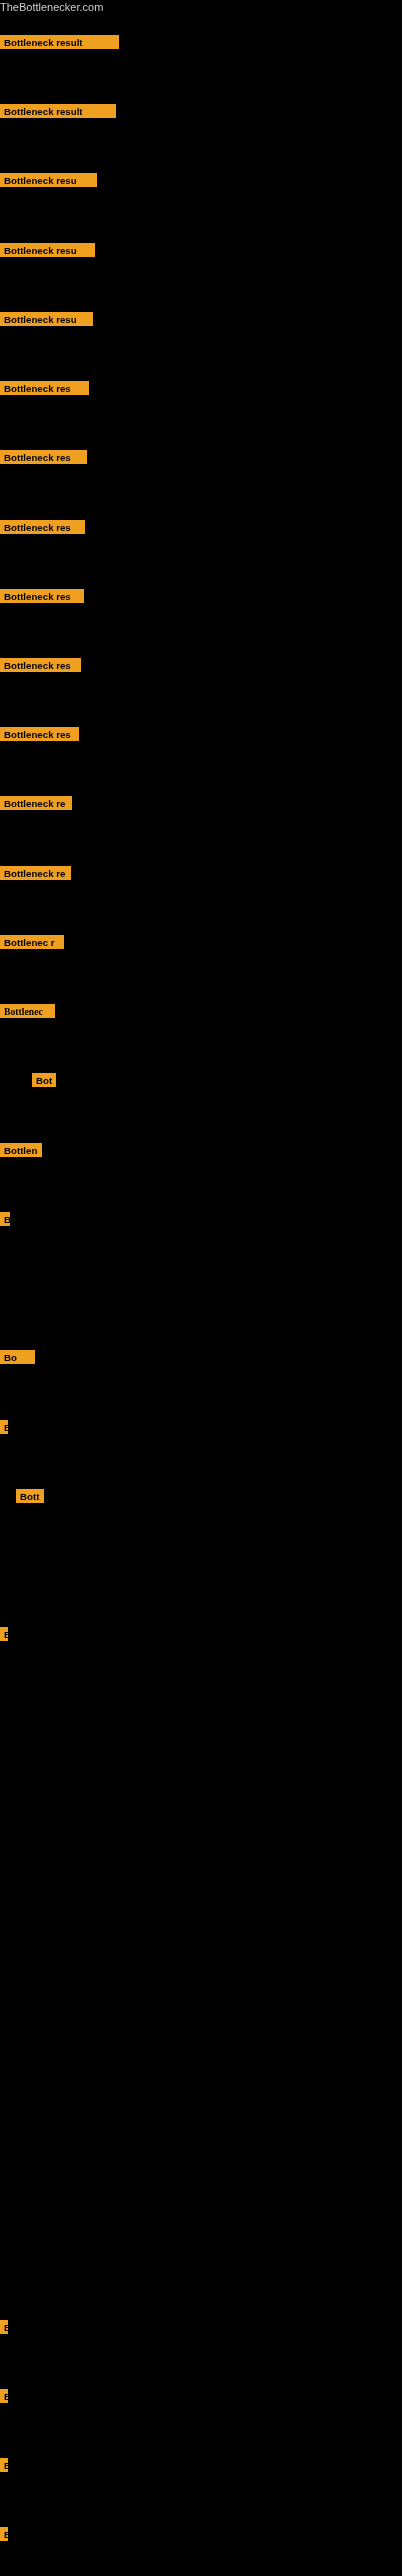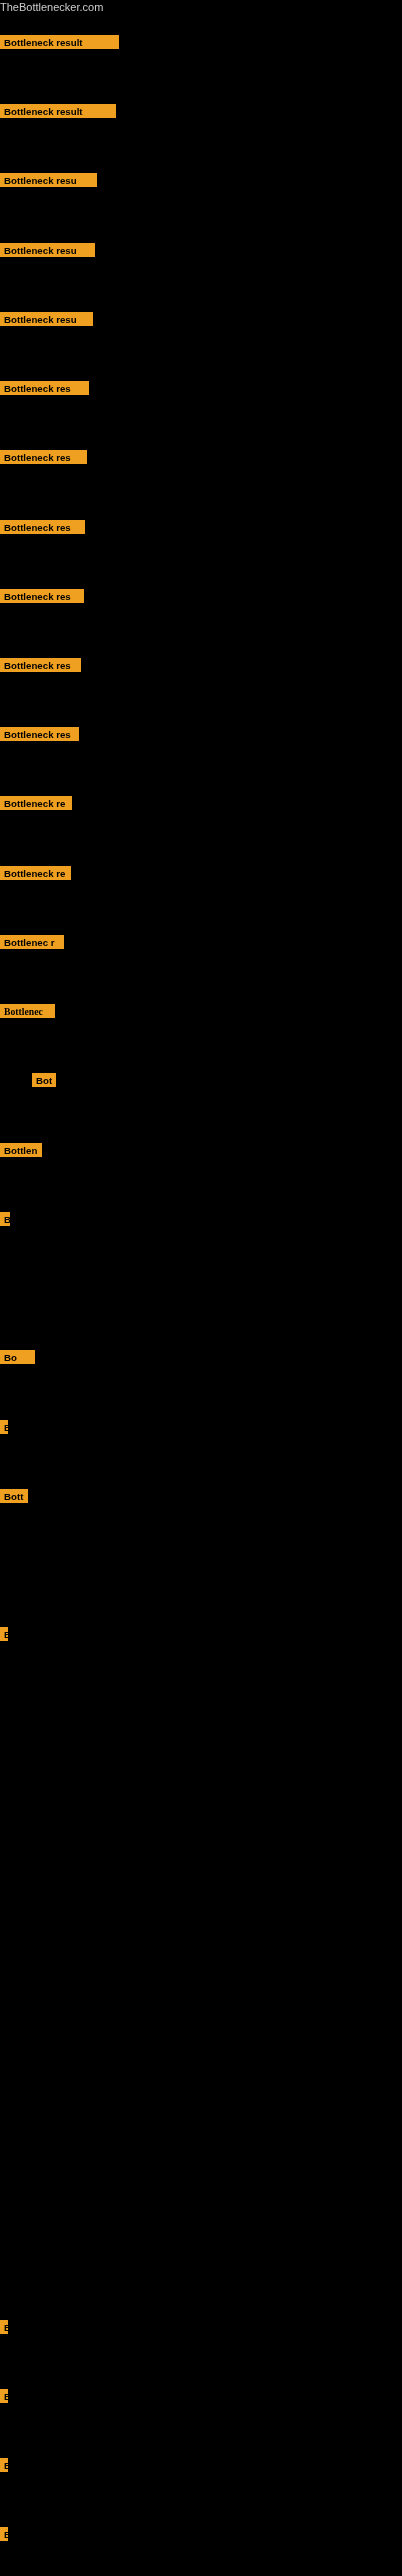--- a/index.html
+++ b/index.html
@@ -59,20 +59,20 @@
     <div class="result-item" style="top: 713px; left: 0px;"><span class="bottleneck-label" style="width: 79px;">Bottleneck res</span></div>
     <div class="result-item" style="top: 782px; left: 0px;"><span class="bottleneck-label" style="width: 72px;">Bottleneck re</span></div>
     <div class="result-item" style="top: 852px; left: 0px;"><span class="bottleneck-label" style="width: 71px;">Bottleneck re</span></div>
     <div class="result-item" style="top: 921px; left: 0px;"><span class="bottleneck-label" style="width: 64px;">Bottlenec r</span></div>
     <div class="result-item" style="top: 990px; left: 0px; font-family: Liberation Serif, serif;"><span class="bottleneck-label" style="width: 55px;">Bottlenec</span></div>
     <div class="result-item" style="top: 1059px; left: 0px;"><span class="bottleneck-label" style="width: 24px; margin-left: 32px;">Bot</span></div>
     <div class="result-item" style="top: 1129px; left: 0px;"><span class="bottleneck-label" style="width: 42px;">Bottlen</span></div>
     <div class="result-item" style="top: 1198px; left: 0px;"><span class="bottleneck-label" style="width: 9.7px;">B</span></div>
     <div class="result-item" style="top: 1336px; left: 0px;"><span class="bottleneck-label" style="width: 35px;">Bo</span></div>
     <div class="result-item" style="top: 1406px; left: 0px;"><span class="bottleneck-label" style="width: 8px;">B</span></div>
-    <div class="result-item" style="top: 1475px; left: 0px;"><span class="bottleneck-label" style="width: 28px;">Bott</span></div>
+    <div class="result-item" style="top: 1475px; left: 16px;"><span class="bottleneck-label" style="width: 28px;">Bott</span></div>
     <div class="result-item" style="top: 1613px; left: 0px;"><span class="bottleneck-label" style="width: 8px;">B</span></div>
     <div class="result-item" style="top: 2306px; left: 0px;"><span class="bottleneck-label" style="width: 8px;">B</span></div>
     <div class="result-item" style="top: 2375px; left: 0px;"><span class="bottleneck-label" style="width: 8px;">B</span></div>
     <div class="result-item" style="top: 2444px; left: 0px;"><span class="bottleneck-label" style="width: 8px;">B</span></div>
     <div class="result-item" style="top: 2513px; left: 0px;"><span class="bottleneck-label" style="width: 8px;">B</span></div>
   </div>
 
 
 </body></html>

